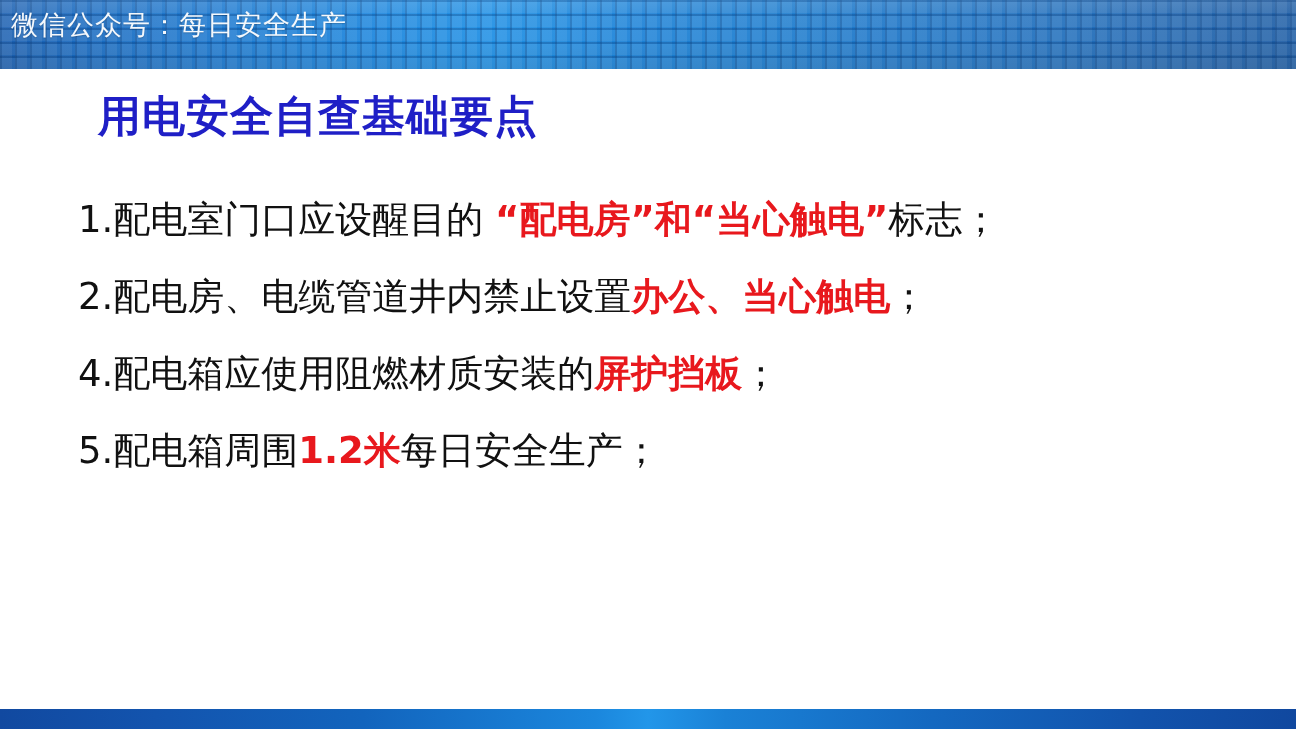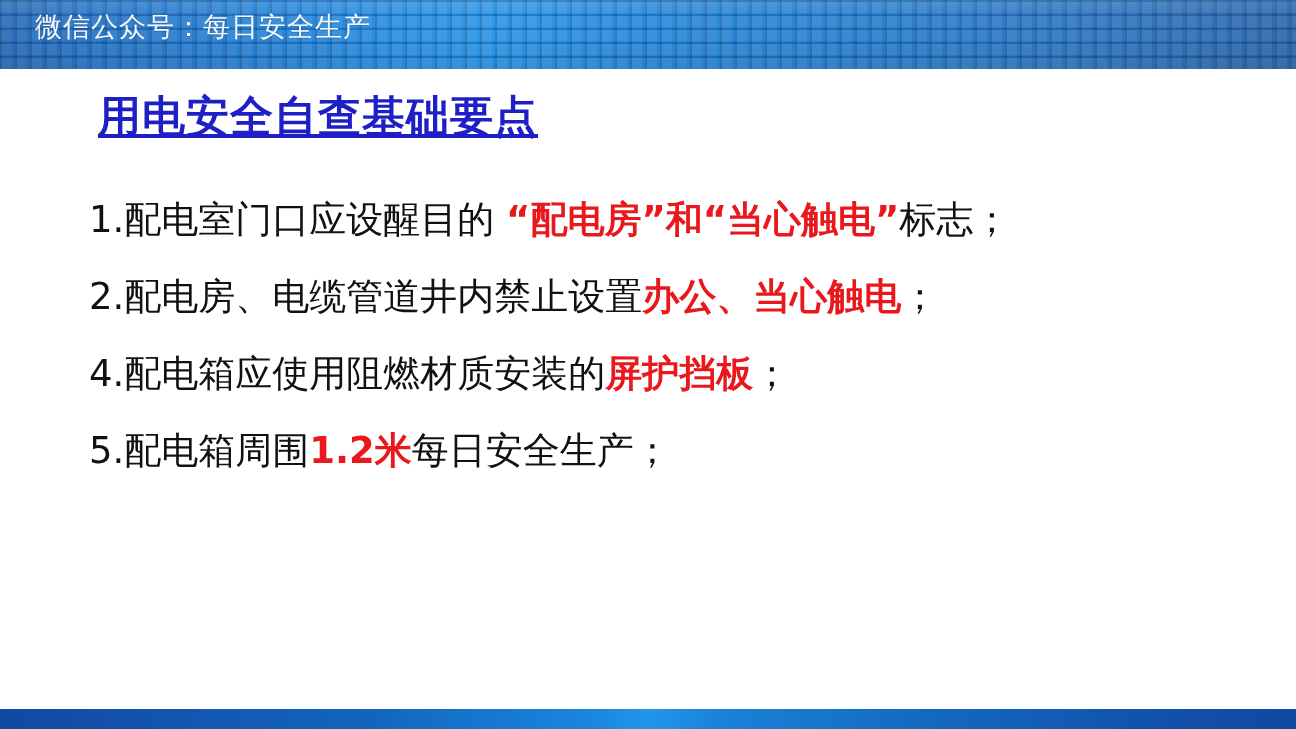--- a/index.html
+++ b/index.html
@@ -75,51 +75,48 @@
         rgba(255,255,255,0.10) 0%,
         rgba(255,255,255,0.02) 22%,
         rgba(0,0,0,0.00) 55%,
         rgba(0,0,0,0.07) 100%);
   }
   .header-title {
     position: absolute;
     left: 11px;
     top: 9px;
     color: #f4f8fc;
-    font-family: Liberation Serif, serif;
+    font-family: Liberation Mono, monospace;
     font-size: 27px;
     line-height: 36px;
     letter-spacing: 1px;
     white-space: nowrap;
     text-shadow: 0 1px 1px rgba(0,0,0,0.18);
-    margin-left: 24px;
   }
 
   
   .slide-title {
     position: absolute;
     left: 98px;
     top: 88px;
     font-family: "DejaVu Sans", "Liberation Sans", sans-serif;
     font-size: 43px;
     font-weight: bold;
     color: #1f1fc6;
     letter-spacing: 1px;
     white-space: nowrap;
     line-height: 56px;
-    text-decoration: underline;
   }
 
   
   .body-list {
     position: absolute;
     left: 78px;
     top: 185px;
     width: 1160px;
-    margin-left: 11px;
   }
   .body-line {
     height: 77px;
     line-height: 70px;
     font-size: 37px;
     color: #111111;
     white-space: nowrap;
     letter-spacing: 0px;
   }
   .seg-plain {

